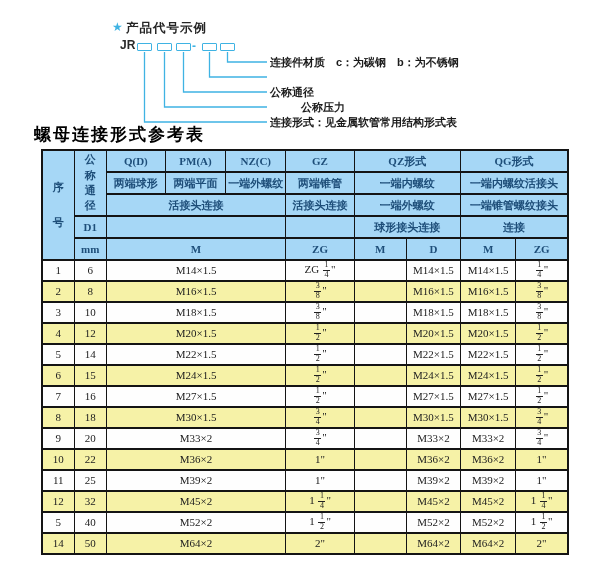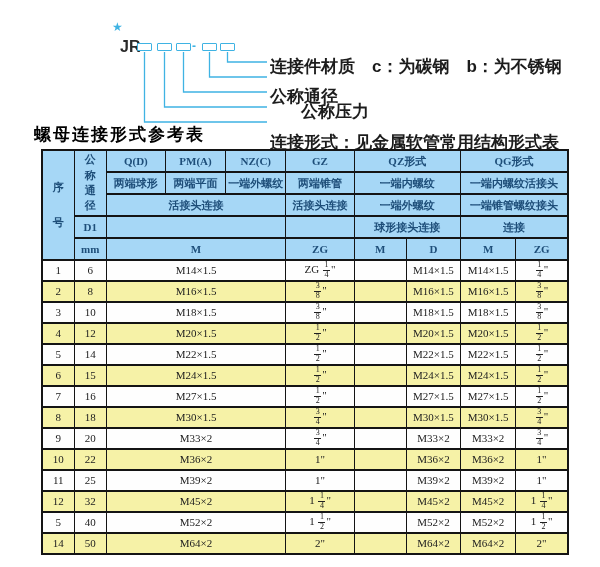--- a/index.html
+++ b/index.html
@@ -5,32 +5,32 @@
   * { margin:0; padding:0; box-sizing:border-box; }
   html,body { width:600px; height:567px; background:#ffffff; position:relative;
     font-family:"Liberation Serif","DejaVu Serif",serif; }
 
   
   .diagram { position:absolute; left:0; top:0; width:600px; height:148px; }
   .star { position:absolute; left:112px; top:20px; font-size:12px; color:#3fb3e3;
     font-family:"Liberation Sans","DejaVu Sans",sans-serif; }
   .diag-title { position:absolute; left:126px; top:20px; font-size:12.5px; font-weight:bold;
     color:#252525; letter-spacing:1px; font-family:"Liberation Sans","DejaVu Sans",sans-serif; }
-  .jr { position:absolute; left:120px; top:38px; font-size:16px; font-weight:bold; color:#2a2a2a;
+  .jr { position:absolute; left:120px; top:38px; font-size:12px; font-weight:bold; color:#2a2a2a;
     font-family:"Liberation Sans","DejaVu Sans",sans-serif; }
   .code-box { position:absolute; top:43px; width:15px; height:8px;
     border:1.5px solid #3fb3e3; background:#fff; border-radius:1px; }
   .b1{left:137px;} .b2{left:157px;} .b3{left:176px;} .b4{left:202px;} .b5{left:220px;}
   .code-dash { position:absolute; left:192px; top:39px; font-size:12px; font-weight:bold; color:#3fb3e3;
     font-family:"Liberation Sans","DejaVu Sans",sans-serif; }
   .diag-svg { position:absolute; left:0; top:0; }
   .diag-label { position:absolute; left:270px; height:14px; white-space:nowrap;
-    font-size:17px; font-weight:bold; color:#1c1c1c;
-    font-family:"Liberation Sans","DejaVu Sans",sans-serif; }
-  .l0{top:55px;} .l1{top:70px;} .l2{top:85px;} .l3{top:100px;margin-left:31px;} .l4{top:115px;margin-top:16px;}
+    font-size:11px; font-weight:bold; color:#1c1c1c;
+    font-family:"Liberation Sans","DejaVu Sans",sans-serif; }
+  .l0{top:55px;} .l1{top:70px;} .l2{top:85px;} .l3{top:100px;margin-left:31px;} .l4{top:115px;}
 
   
   .table-title { position:absolute; left:34px; top:123px; font-size:17px; font-weight:bold;
     color:#000000; letter-spacing:2px; font-family:"Liberation Serif","DejaVu Serif",serif; }
 
   
   table { position:absolute; left:41px; top:149px; width:528px; border-collapse:collapse;
     table-layout:fixed; border:2px solid #141414; }
   th,td { border-left:1px solid #141414; border-right:1px solid #141414;
     border-top:2px solid #141414; border-bottom:2px solid #141414;
@@ -48,20 +48,21 @@
   .fr { display:inline-block; vertical-align:-4px; text-align:center;
         font-size:8px; line-height:1.1; margin:0 1px; }
   .fr i { display:block; font-style:normal; padding:0 1.5px; }
   .fr i.d { border-top:1px solid #212121; }
 </style>
 </head>
 <body>
 
 <div class="diagram">
   <span class="star">★</span>
+  <span class="diag-title">产品代号示例</span>
   <span class="jr">JR</span>
   <div class="code-box b1"></div>
   <div class="code-box b2"></div>
   <div class="code-box b3"></div>
   <div class="code-box b4"></div>
   <div class="code-box b5"></div>
   <span class="code-dash">-</span>
   <svg class="diag-svg" width="600" height="148">
     <g fill="none" stroke="#3fb3e3" stroke-width="1.3">
       <polyline points="227.5,52 227.5,62 267,62"></polyline>

